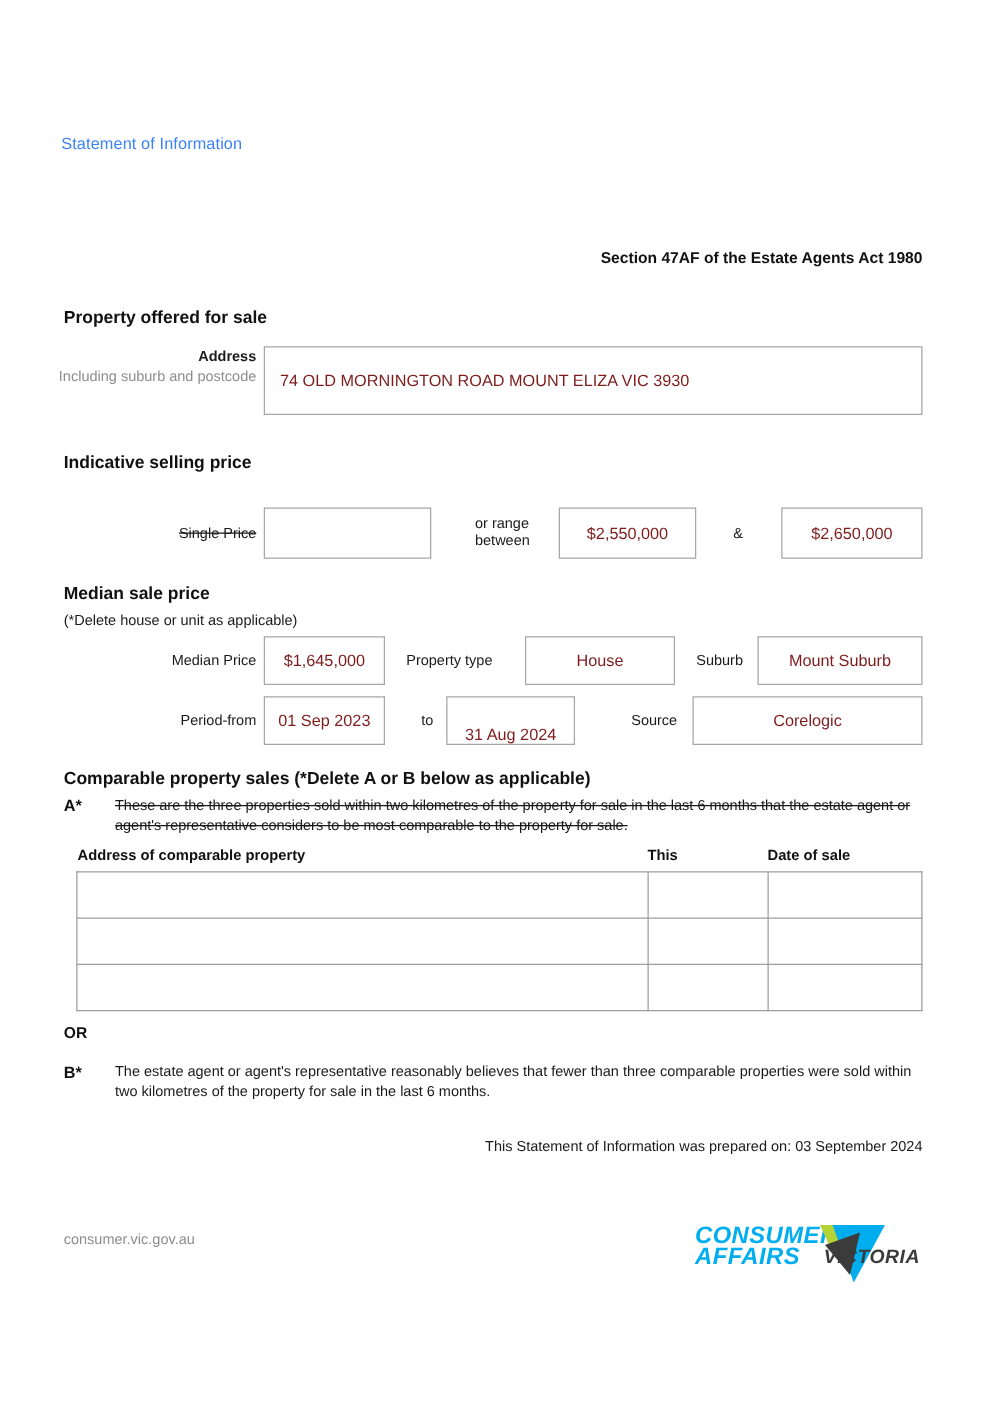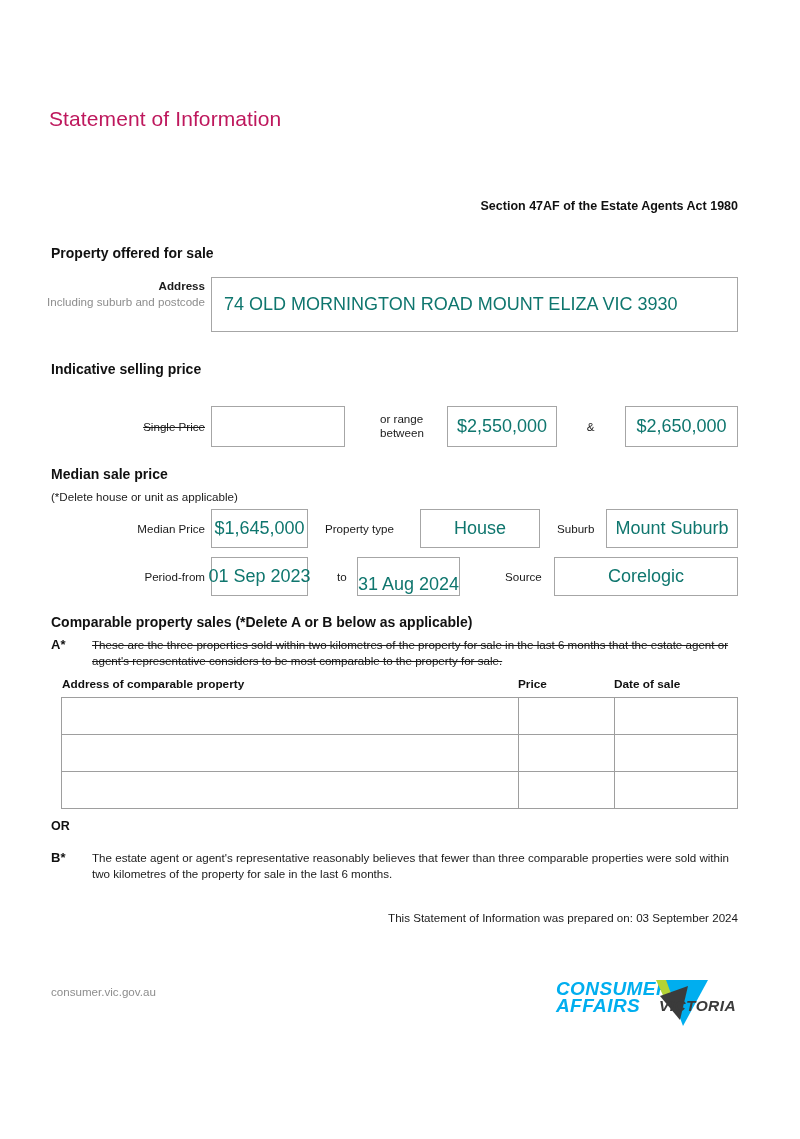--- a/index.html
+++ b/index.html
@@ -17,21 +17,21 @@
   .page {
     position: absolute;
     left: 0; top: 0;
     width: 800px; height: 1139px;
     background: #fff;
   }
 
   
   .hdr-sub {
     position: absolute; left: 49px; top: 107px;
-    font-size: 21px; color: #be185d; letter-spacing: 0.1px;
+    font-size: 13px; color: #3b82f6; letter-spacing: 0.1px;
     white-space: nowrap;
   }
   .hdr-main {
     position: absolute; left: 48px; top: 138px;
     width: 620px;
     font-size: 20.5px; font-weight: bold; color: #3f6fc4;
     line-height: 29px;
   }
   .hdr-section {
     position: absolute; right: 62px; top: 199px;
@@ -61,21 +61,21 @@
   
   .box {
     position: absolute;
     border: 1px solid #a6a6a6;
     background: #fff;
     display: flex;
     align-items: center;
   }
   .box.center { justify-content: center; }
   .box-val {
-    font-size: 18px; color: #0f766e;
+    font-size: 13px; color: #7f1d1d;
     white-space: nowrap;
   }
   .box.left .box-val { padding-left: 12px; }
 
   
   .addr-label-1 {
     position: absolute; left: 60px; top: 279px; width: 145px;
     text-align: right; font-size: 11.6px; font-weight: bold; color: #1a1a1a;
   }
   .addr-label-2 {
@@ -222,21 +222,21 @@
   <div class="box center" style="left:554px; top:557px; width:184px; height:39px;">
     <span class="box-val">Corelogic</span>
   </div>
 
   <div class="sect-title" style="left:51px; top:614px;">Comparable property sales (*Delete A or B below as applicable)</div>
 
   <div class="ab-marker" style="left:51px; top:637px;">A*</div>
   <div class="ab-text strike" style="left:92px; top:637px; width:646px;">These are the three properties sold within two kilometres of the property for sale in the last 6 months that the estate agent or agent's representative considers to be most comparable to the property for sale.</div>
 
   <div class="cmp-head" style="left:62px; top:677px;">Address of comparable property</div>
-  <div class="cmp-head" style="left:518px; top:677px;">Price</div>
+  <div class="cmp-head" style="left:518px; top:677px;">This</div>
   <div class="cmp-head" style="left:614px; top:677px;">Date of sale</div>
 
   <table class="cmp-table">
     <tbody>
       <tr>
         <td class="c-addr"></td>
         <td class="c-price"></td>
         <td class="c-date"></td>
       </tr>
       <tr>

